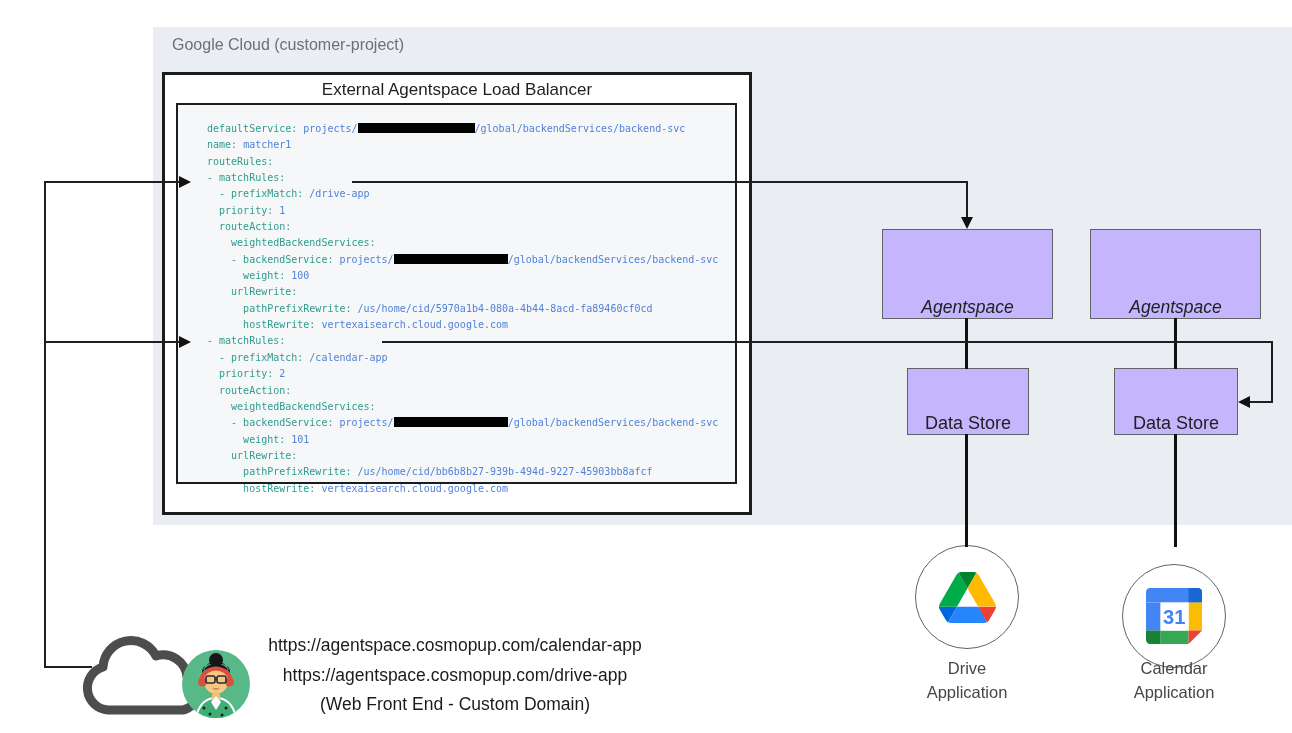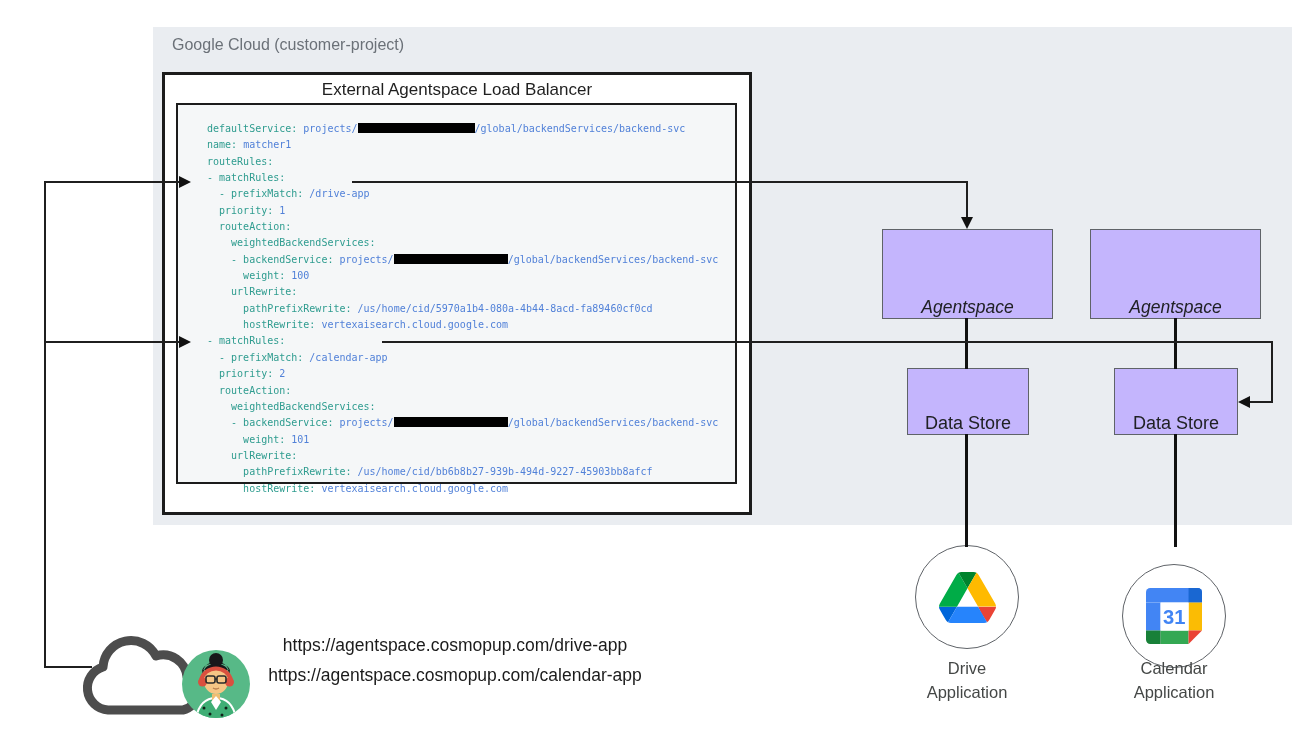--- a/index.html
+++ b/index.html
@@ -159,15 +159,16 @@
       <circle cx="20.5" cy="32" r="4.5" fill="#d9503f"></circle>
       <circle cx="47.5" cy="32" r="4.5" fill="#d9503f"></circle>
       <rect x="24" y="26" width="9" height="7" rx="2" fill="none" stroke="#2b2b2b" stroke-width="1.6"></rect>
       <rect x="35" y="26" width="9" height="7" rx="2" fill="none" stroke="#2b2b2b" stroke-width="1.6"></rect>
       <line x1="33" y1="29" x2="35" y2="29" stroke="#2b2b2b" stroke-width="1.6"></line>
       <path d="M31 38 q3 2 6 0" fill="none" stroke="#b97f4e" stroke-width="1.4"></path>
     </g>
   </svg>
 </div>
 <div class="abs" id="user-text">
+  <div>https://agentspace.cosmopup.com/calendar-app</div>
   <div>https://agentspace.cosmopup.com/drive-app</div>
-  <div>https://agentspace.cosmopup.com/calendar-app</div>
+  <div>(Web Front End - Custom Domain)</div>
 </div>
 
 </body></html>

